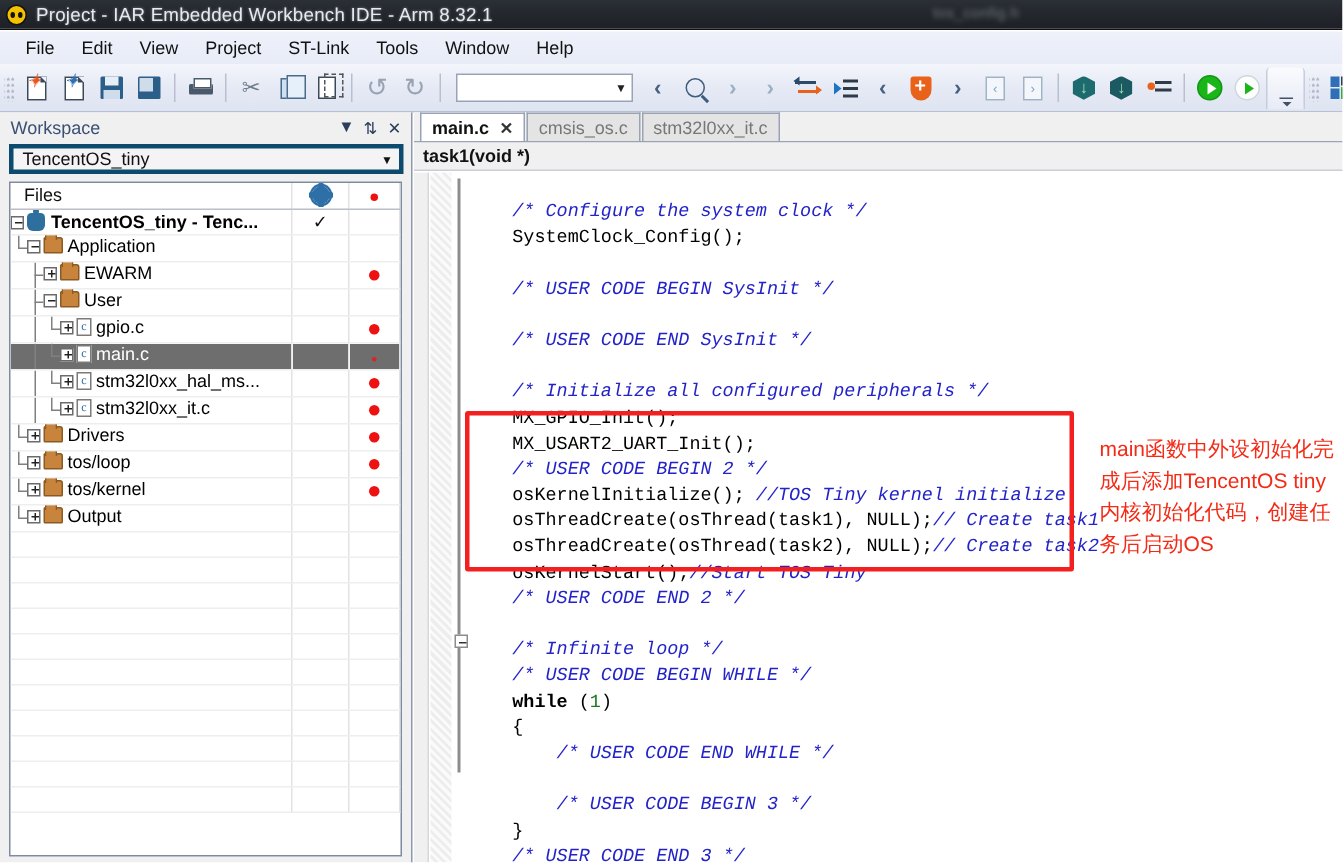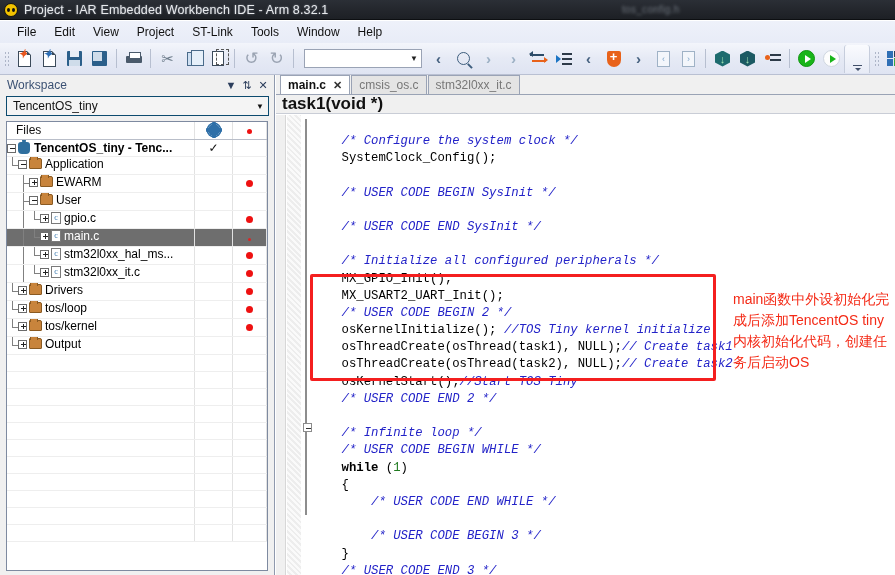--- a/index.html
+++ b/index.html
@@ -151,21 +151,21 @@
   .ws {
     position:absolute; left:0; top:75px; width:275px; height:500px;
     background:#f0f0f0; border-right:1px solid #8f99ad;
   }
   .ws-hdr{ height:20px; display:flex; align-items:center;
     padding:0 3px 0 7px; background:#f0f0f0; }
   .ws-hdr .t{ flex:1; color:#3b5173; font-size:12px; }
   .ws-hdr .b{ width:16px;text-align:center;color:#2c3e5c;font-size:11px; }
   .ws-combo{
     margin:1px 5px 0 6px; height:20px; background:#f4f4f4;
-    border:1px solid #0c4a6e; display:flex; align-items:center;
+    border:3px solid #0c4a6e; display:flex; align-items:center;
     padding:0 4px 0 6px; font-size:12px; color:#111;
   }
   .ws-combo .lbl{ flex:1; }
   .ws-combo .ar{ font-size:8px; }
   .tree-wrap{
     position:absolute; left:6px; top:46px; right:6px; bottom:4px;
     background:#fff; border:1px solid #7e8aa0; overflow:hidden;
   }
   table.tree{ border-collapse:collapse; width:100%; table-layout:fixed; }
   table.tree col.c1{ width:auto; }
@@ -218,21 +218,21 @@
 
   
   .editor{ position:absolute; left:276px; top:75px; right:0; bottom:0; background:#fff; }
   .tabstrip{ height:20px; background:#f0f0f0; display:flex; align-items:flex-end; padding-left:4px;
      border-bottom:1px solid #9aa3b5; }
   .tab{ height:19px; display:flex; align-items:center; padding:0 7px; font-size:12px;
      border:1px solid #9aa3b5; border-bottom:none; background:#e4e4e4; color:#777; margin-right:1px; }
   .tab.active{ background:#fff; color:#111; font-weight:bold; }
   .tab .x{ margin-left:7px; font-size:11px; color:#333; font-weight:bold; }
   .fnbar{ height:19px; background:#f0f0f0; display:flex; align-items:center;
-     padding-left:6px; font-size:17px; font-weight:bold; color:#111;
+     padding-left:6px; font-size:12px; font-weight:bold; color:#111;
      border-bottom:1px solid #c9cdd6;}
   .codewrap{ position:absolute; left:0; top:40px; right:0; bottom:0; background:#fff; overflow:hidden; }
   .gutter{ position:absolute; left:0; top:0; bottom:0; width:10px; background:#f0f0f0;
       border-right:1px solid #d7d7d7; }
   .gutter2{ position:absolute; left:11px; top:0; bottom:0; width:14px;
       background:repeating-linear-gradient(45deg,#fafafa 0 2px,#ededed 2px 4px); }
   .vscroll{ position:absolute; left:27px; top:0; bottom:0; width:7px; }
   .vscroll .bar{ position:absolute; left:2px; top:4px; width:2px; bottom:60px; background:#8d8d8d; }
   .foldbox{ position:absolute; width:9px;height:9px;border:1px solid #8c8c8c;background:#fff; left:0; }
   .foldbox:before{content:"";position:absolute;left:1.5px;top:3.5px;width:5px;height:1px;background:#333;}

